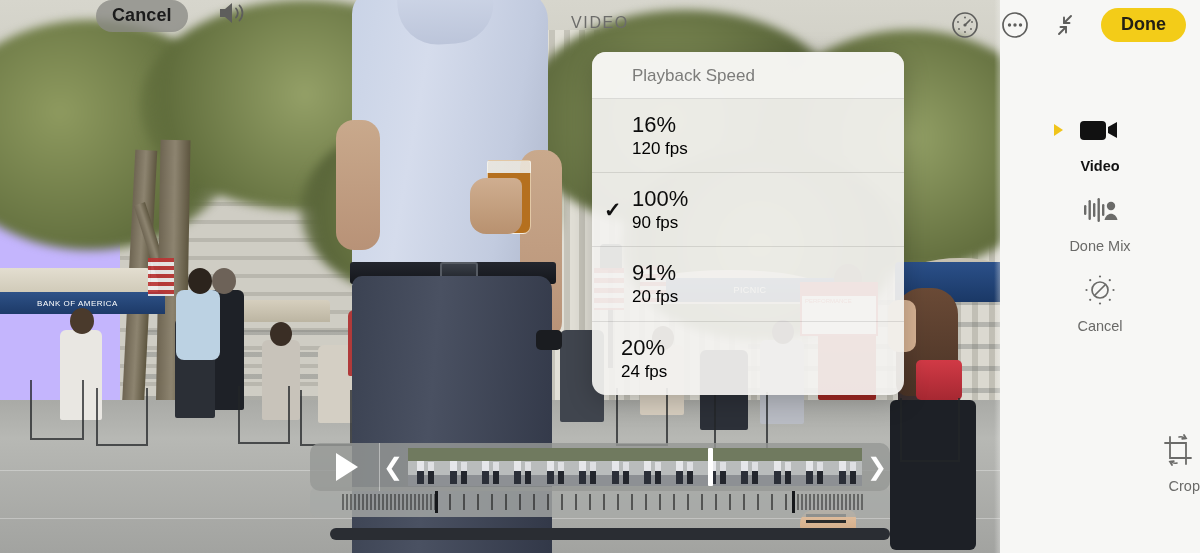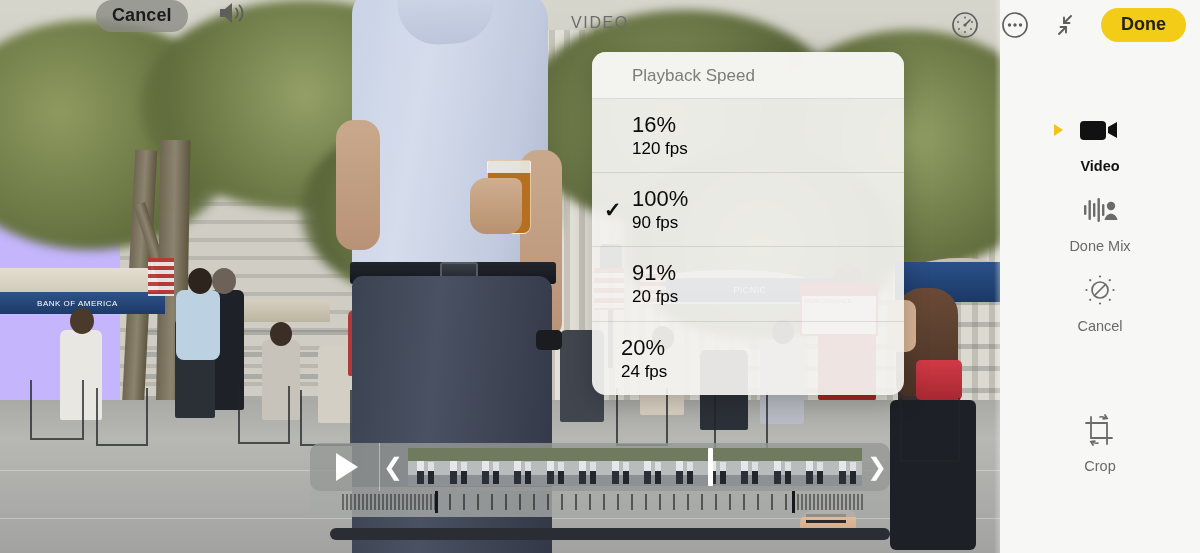--- a/index.html
+++ b/index.html
@@ -514,21 +514,21 @@
               <circle cx="10.2" cy="27.8" r="1.1"></circle>
             <circle cx="6.5" cy="18" r="1.1"></circle>
               <circle cx="10.2" cy="8.2" r="1.1"></circle>
           </g>
         </svg>
       </div>
       <div class="tool-label">Cancel</div>
     </div>
 
 
-    <div class="tool" style="top:408px;">
+    <div class="tool" style="top:428px;align-items:flex-end;">
       <div class="tool-ico">
         <svg width="42" height="36" viewBox="0 0 42 36" aria-hidden="true">
           <g stroke="#6b6b69" stroke-width="1.8" fill="none" stroke-linecap="round">
             <path d="M12 5v21h21"></path>
             <path d="M7 11h21v21"></path>
             <path d="M27 6.5a6 6 0 00-6-1.5" stroke-width="1.6"></path>
             <path d="M26 3l2 3.3-3.8.6"></path>
             <path d="M13 29.5a6 6 0 006 1.5" stroke-width="1.6"></path>
             <path d="M14 33l-2-3.3 3.8-.6"></path>
           </g>

